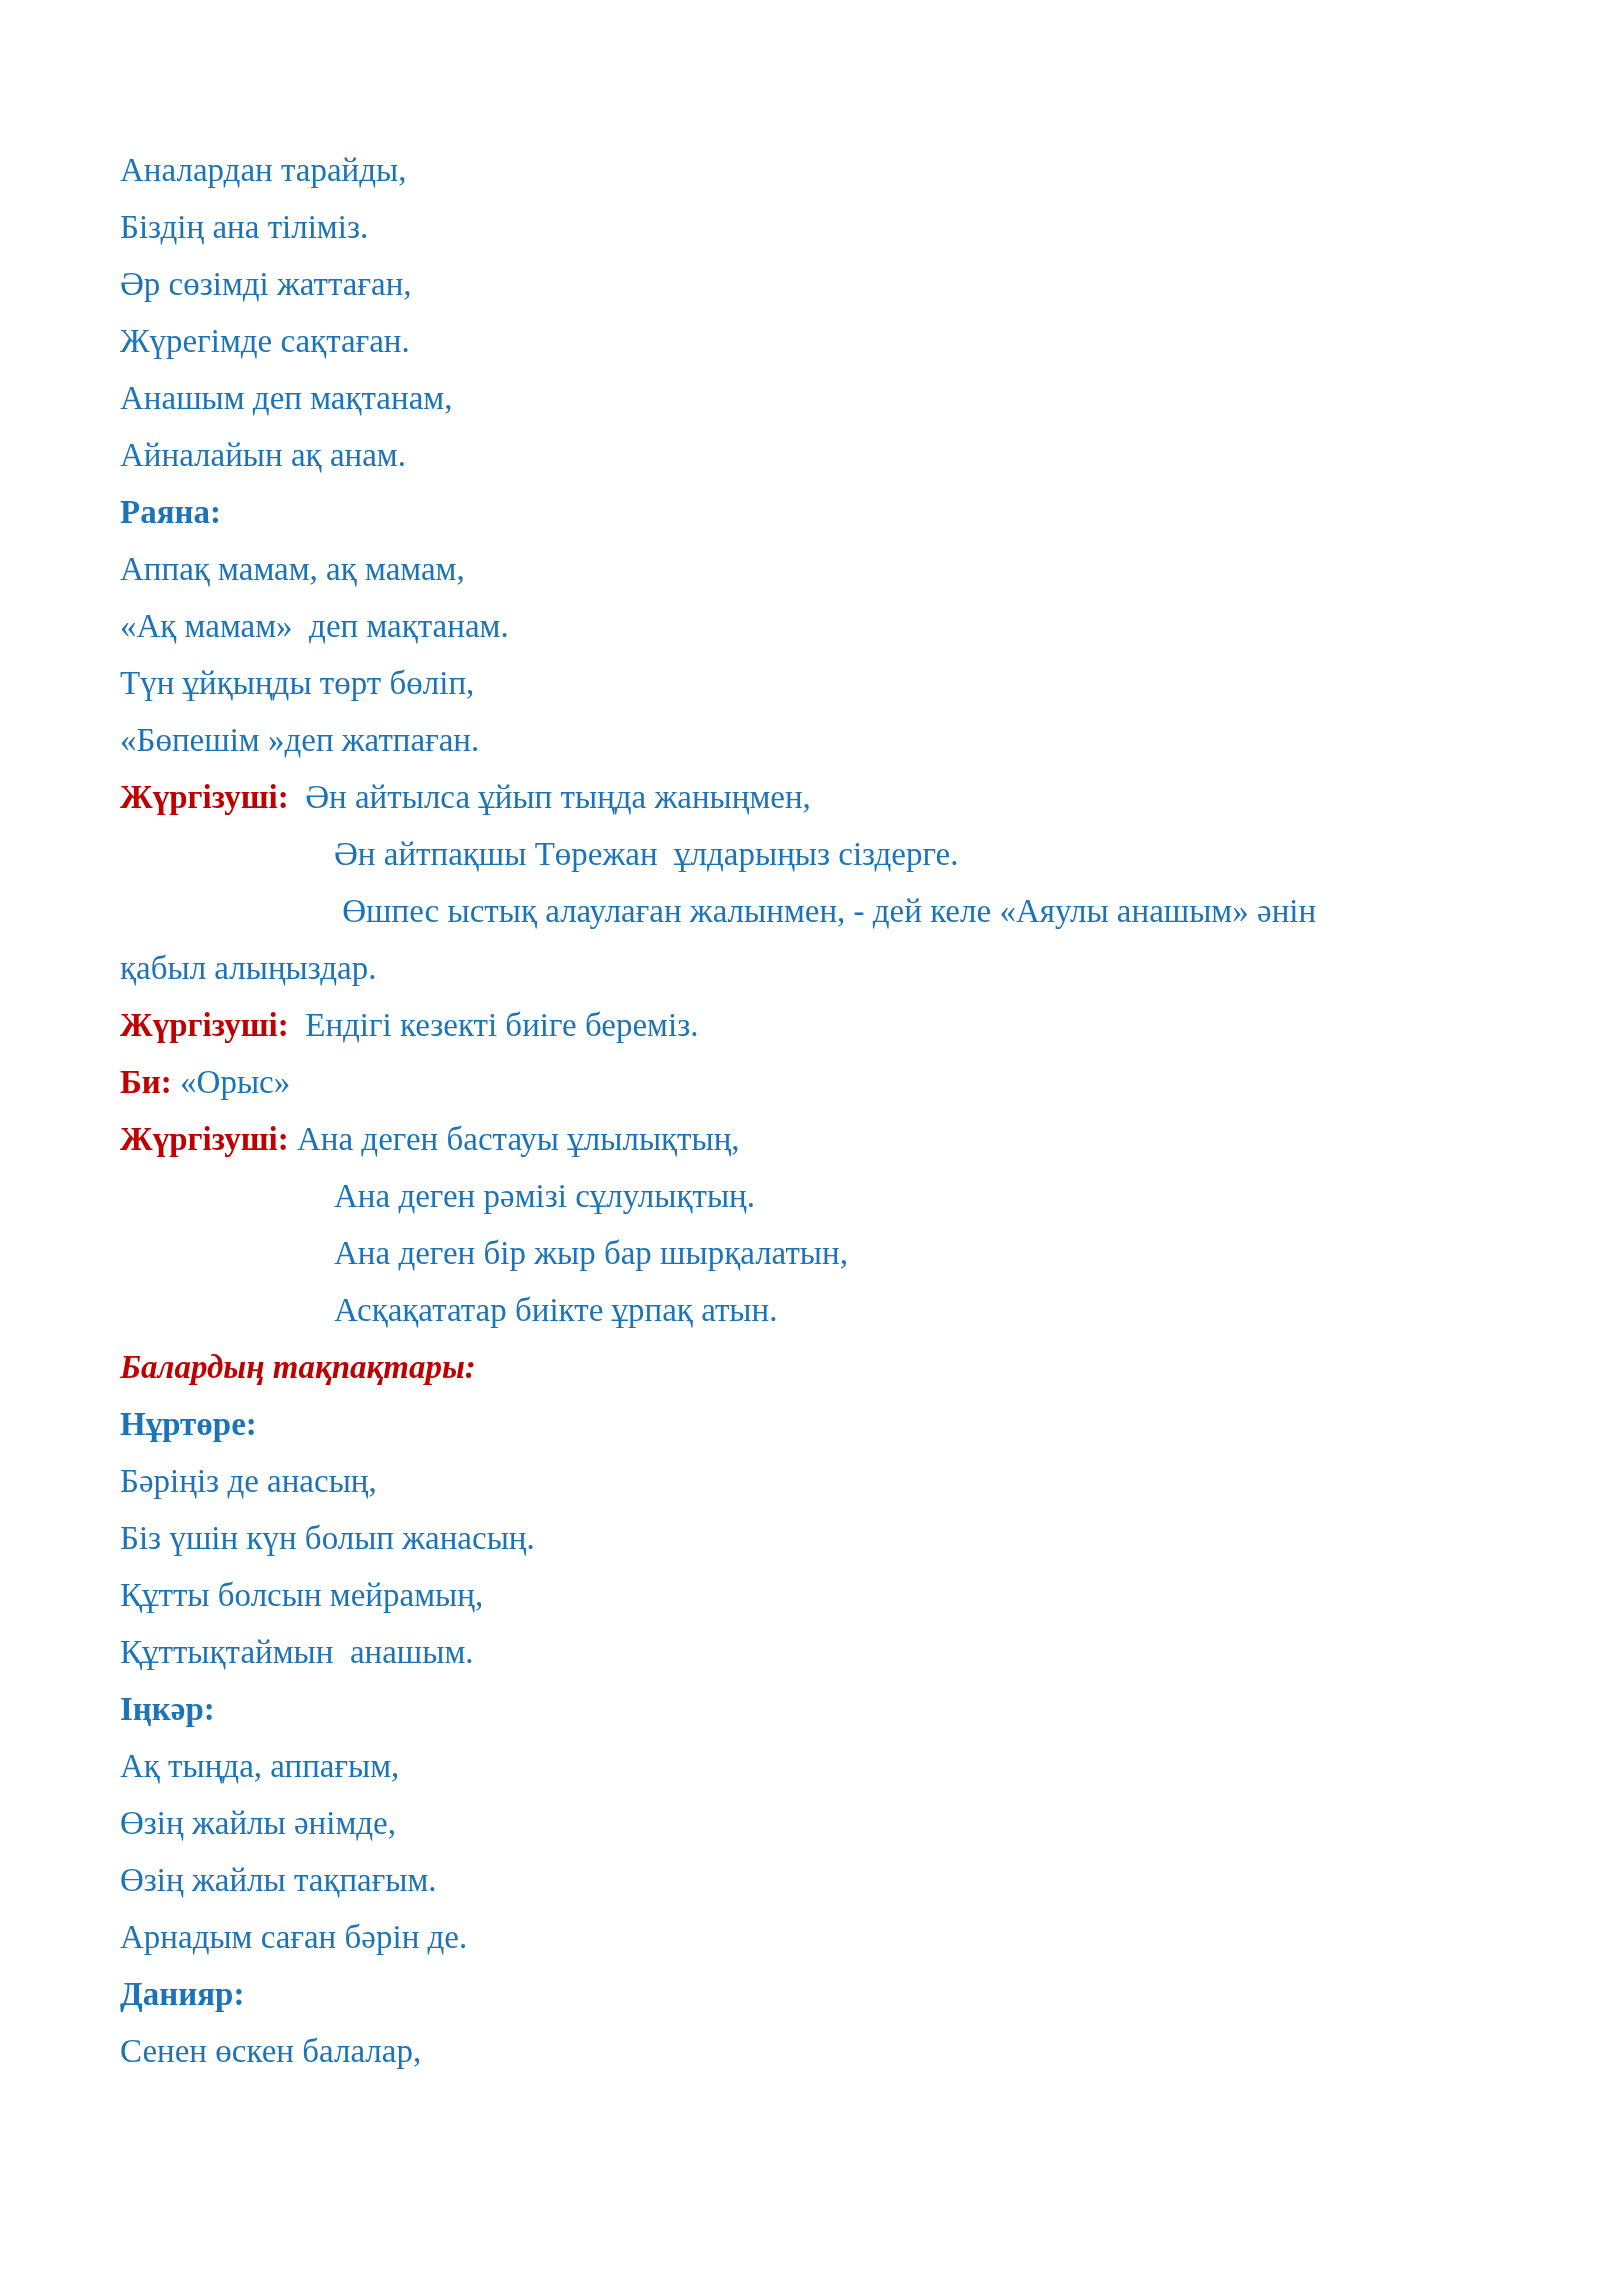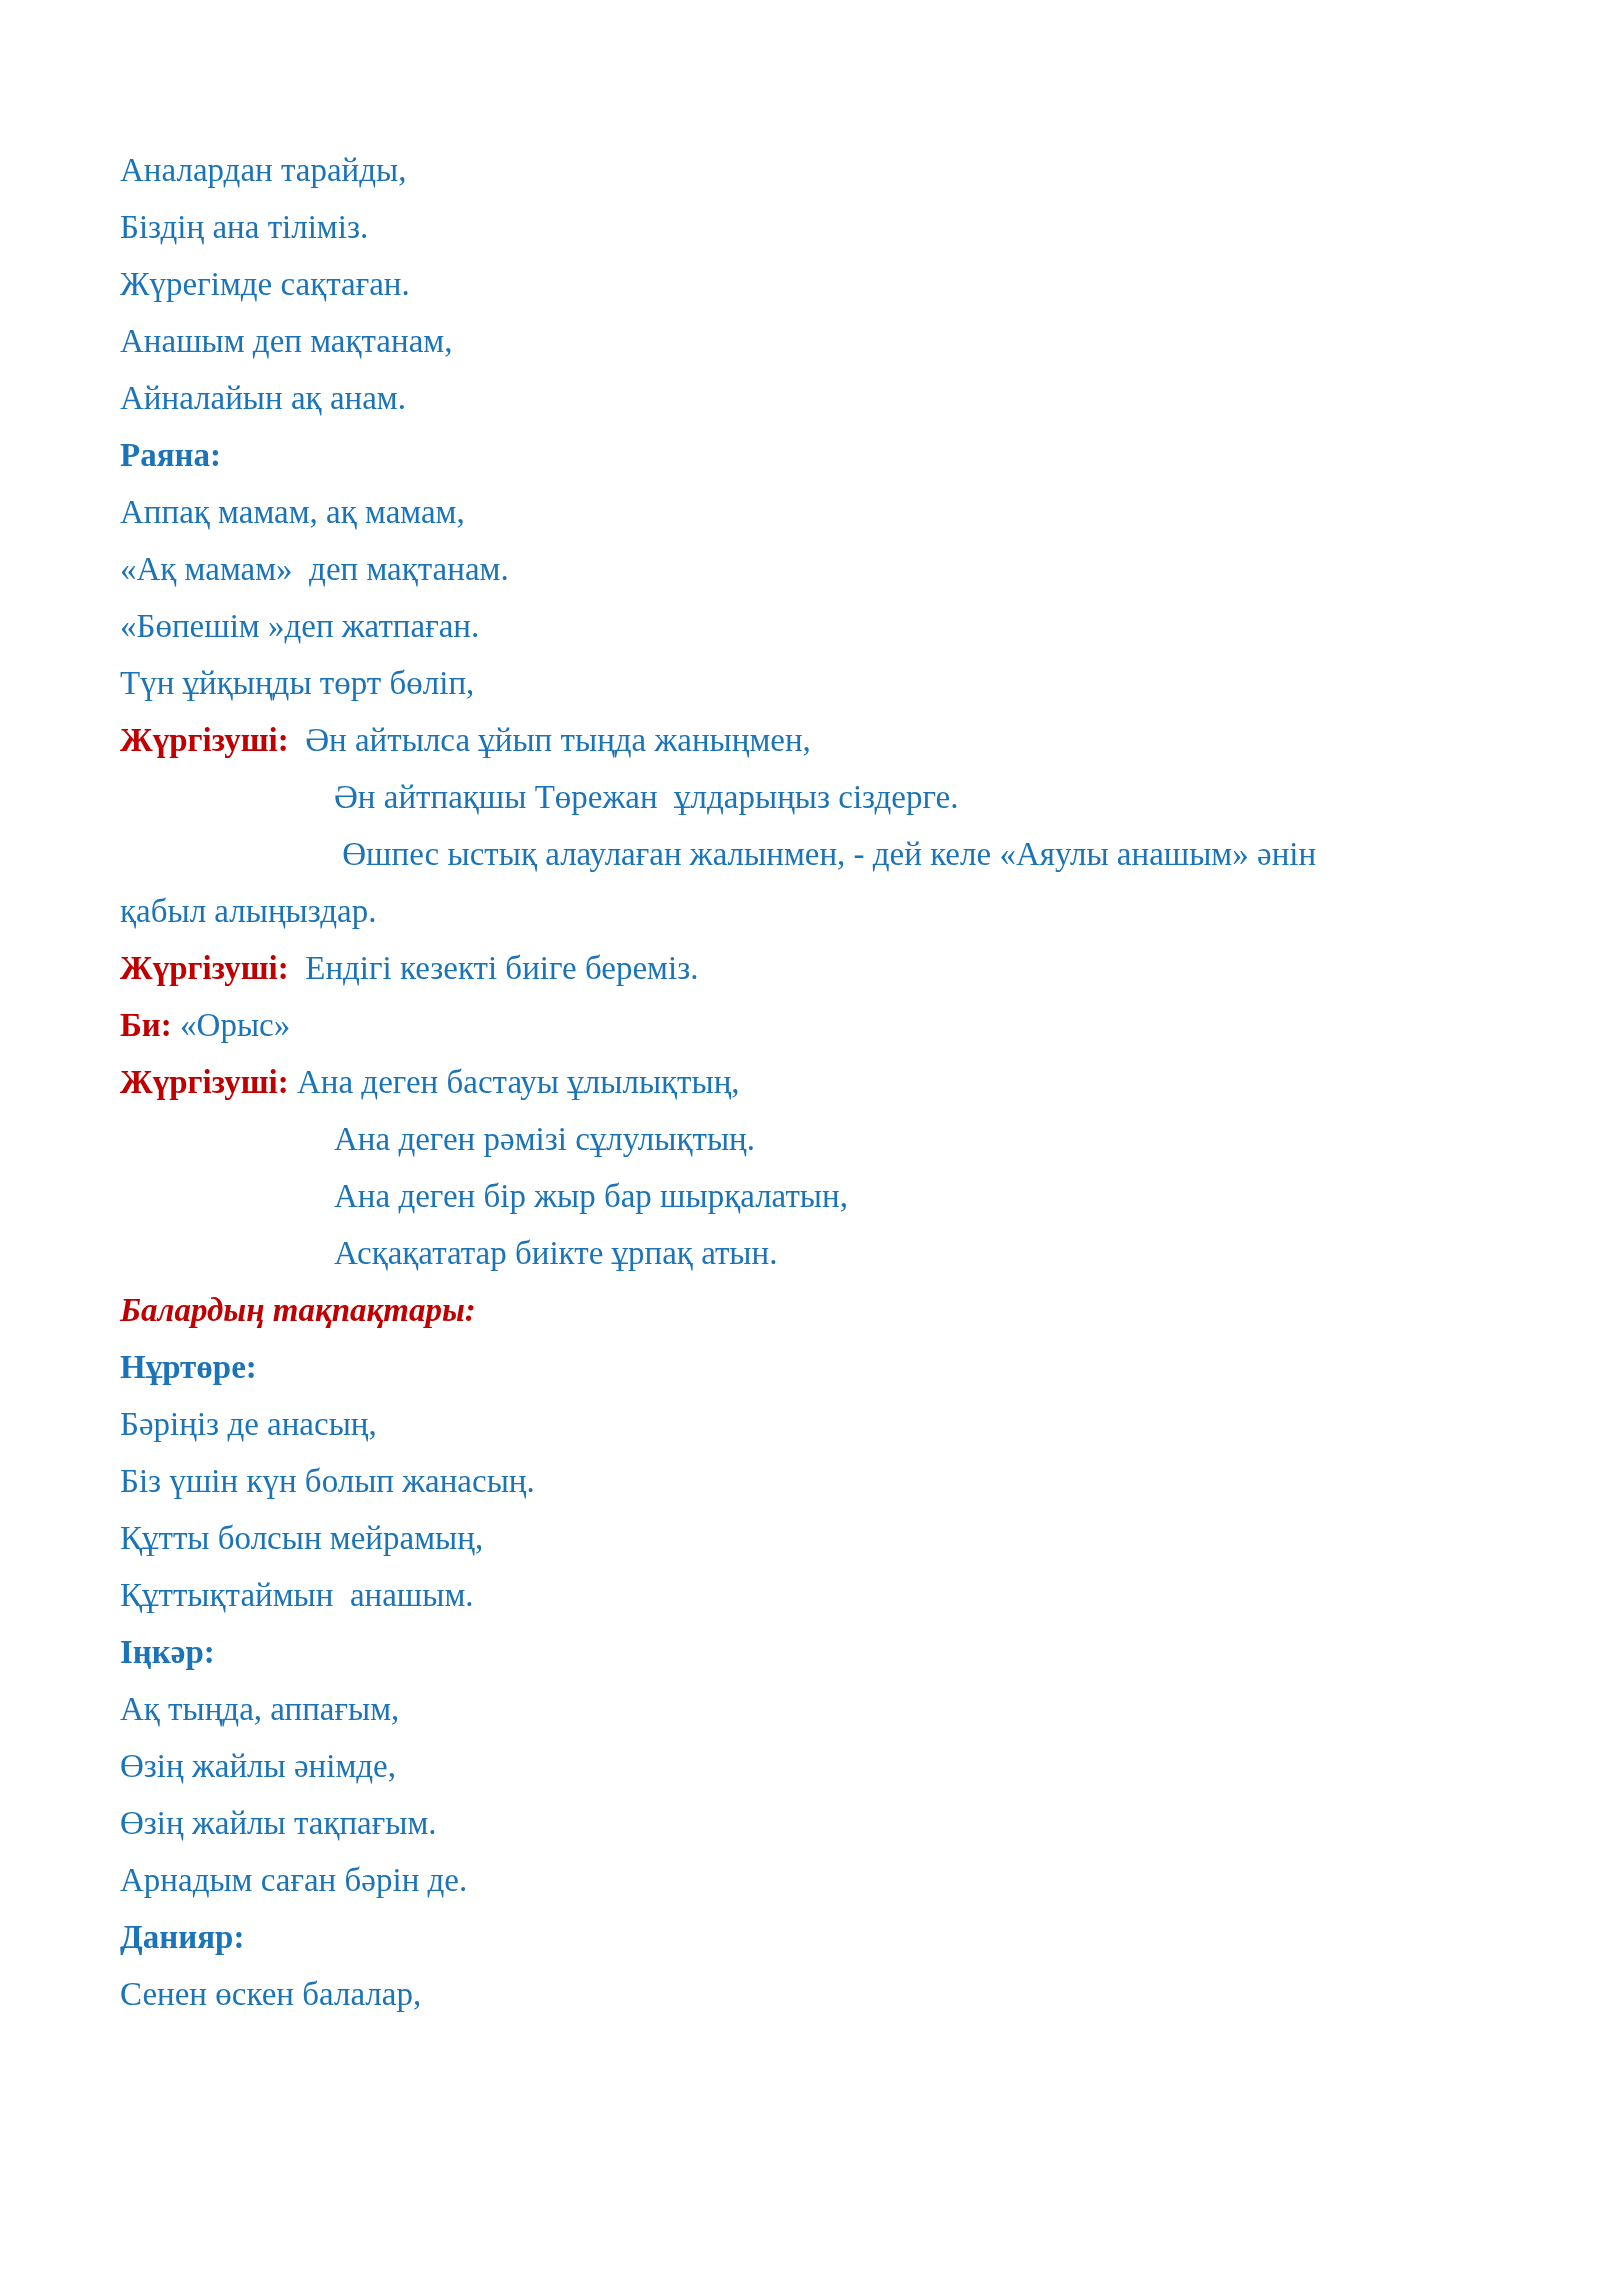--- a/index.html
+++ b/index.html
@@ -48,28 +48,29 @@
     color: var(--blue, #1C74B8);
   }
 </style>
 </head>
 <body style="background: rgb(255, 255, 255);">
 
 <main class="page">
   <div class="doc-body" id="doc-body">
       <p class="line"><span class="text">Аналардан тарайды,</span></p>
       <p class="line"><span class="text">Біздің ана тіліміз.</span></p>
+      <p class="line"><span class="text">Әр сөзімді жаттаған,</span></p>
       <p class="line"><span class="text">Жүрегімде сақтаған.</span></p>
       <p class="line"><span class="text">Анашым деп мақтанам,</span></p>
       <p class="line"><span class="text">Айналайын ақ анам.</span></p>
       <p class="line"><span class="label blue-bold">Раяна:</span></p>
       <p class="line"><span class="text">Аппақ мамам, ақ мамам,</span></p>
       <p class="line"><span class="text">«Ақ мамам»  деп мақтанам.</span></p>
+      <p class="line"><span class="text">Түн ұйқыңды төрт бөліп,</span></p>
       <p class="line"><span class="text">«Бөпешім »деп жатпаған.</span></p>
-      <p class="line"><span class="text">Түн ұйқыңды төрт бөліп,</span></p>
       <p class="line"><span class="label red-bold">Жүргізуші:</span><span class="text">  Ән айтылса ұйып тыңда жаныңмен,</span></p>
       <p class="line indent-1"><span class="text">Ән айтпақшы Төрежан  ұлдарыңыз сіздерге.</span></p>
       <p class="line indent-1"><span class="text"> Өшпес ыстық алаулаған жалынмен, - дей келе «Аяулы анашым» әнін</span></p>
       <p class="line"><span class="text">қабыл алыңыздар.</span></p>
       <p class="line"><span class="label red-bold">Жүргізуші:</span><span class="text">  Ендігі кезекті биіге береміз.</span></p>
       <p class="line"><span class="label red-bold">Би:</span><span class="text"> «Орыс»</span></p>
       <p class="line"><span class="label red-bold">Жүргізуші:</span><span class="text"> Ана деген бастауы ұлылықтың,</span></p>
       <p class="line indent-1"><span class="text">Ана деген рәмізі сұлулықтың.</span></p>
       <p class="line indent-1"><span class="text">Ана деген бір жыр бар шырқалатын,</span></p>
       <p class="line indent-1"><span class="text">Асқақататар биікте ұрпақ атын.</span></p>

